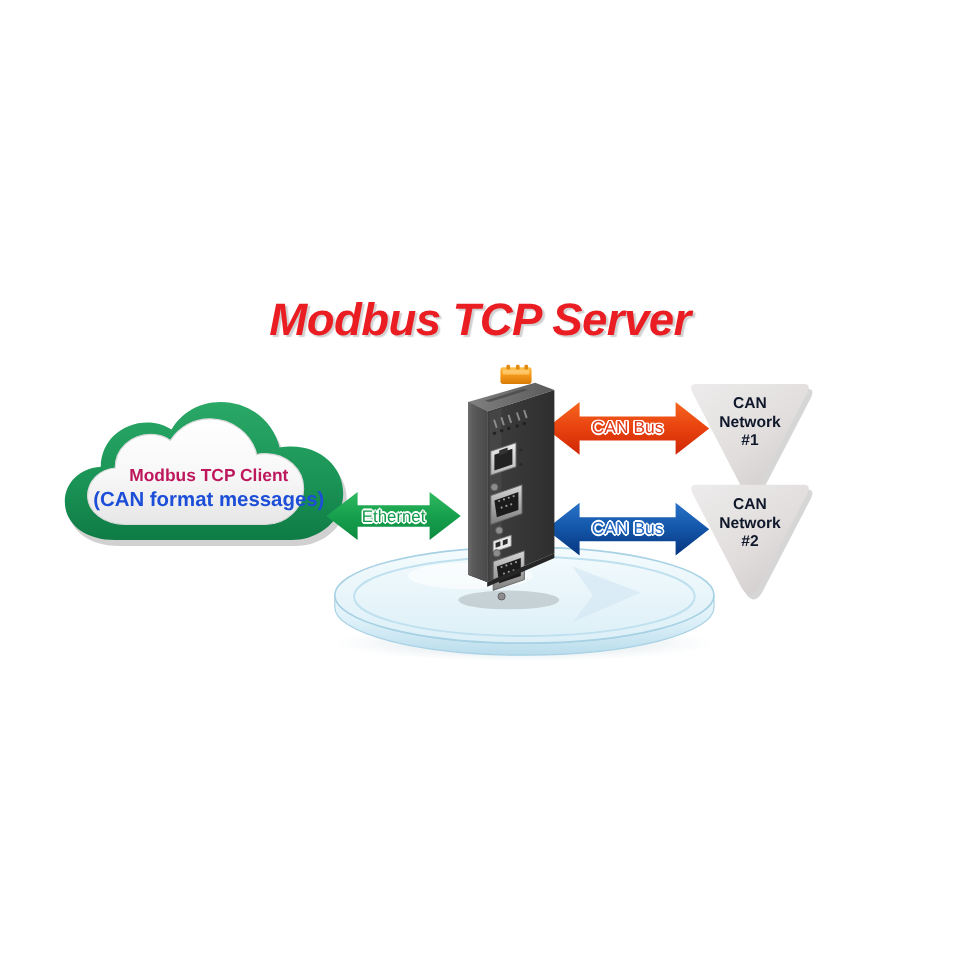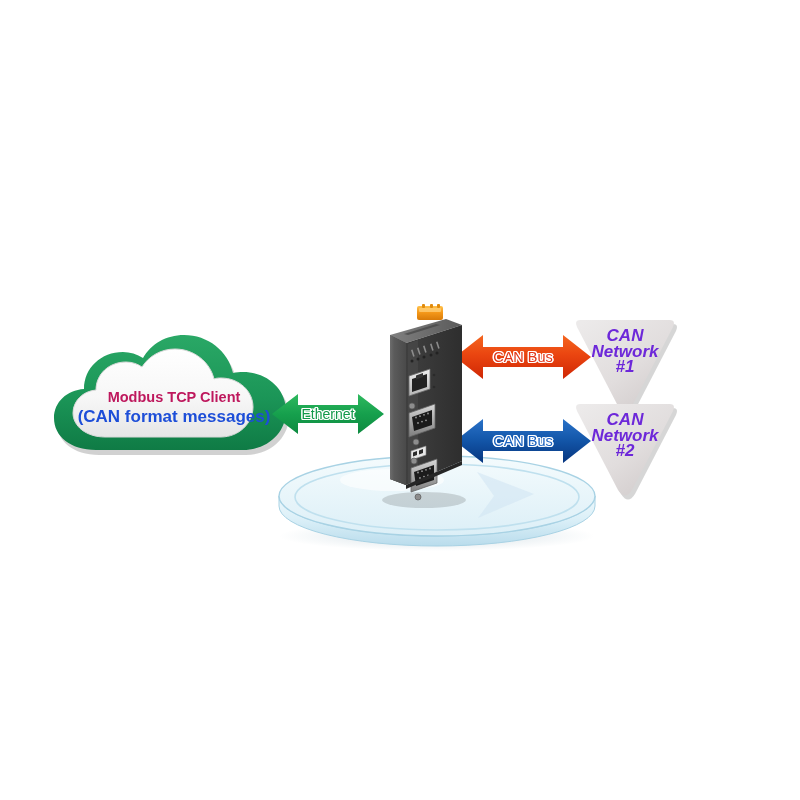--- a/index.html
+++ b/index.html
@@ -35,50 +35,50 @@
   #device{position:absolute; left:378px; top:303px; width:100px; height:205px;}
 
   
   .arrow{position:absolute;}
   .arrow svg{display:block;}
   .arrow .lbl{
     position:absolute; left:0; top:0; width:100%; height:100%;
     display:flex; align-items:center; justify-content:center;
     font-weight:normal; white-space:nowrap; pointer-events:none;
   }
-  #arrow-ethernet{left:272px; top:392px; width:112px; height:44px;}
+  #arrow-ethernet{left:272px; top:408px; width:112px; height:44px;}
   #arrow-ethernet .lbl{font-size:14px;color:#11994a;
     text-shadow:-1.4px 0 #fff,1.4px 0 #fff,0 -1.4px #fff,0 1.4px #fff,
                 -1px -1px #fff,1px -1px #fff,-1px 1px #fff,1px 1px #fff;}
   #arrow-can1{left:455px; top:333px; width:136px; height:48px;}
   #arrow-can1 .lbl{font-size:14.5px;color:#e23618;
     text-shadow:-1.4px 0 #fff,1.4px 0 #fff,0 -1.4px #fff,0 1.4px #fff,
                 -1px -1px #fff,1px -1px #fff,-1px 1px #fff,1px 1px #fff;}
   #arrow-can2{left:455px; top:417px; width:136px; height:48px;}
   #arrow-can2 .lbl{font-size:14.5px;color:#1c63c0;
     text-shadow:-1.4px 0 #fff,1.4px 0 #fff,0 -1.4px #fff,0 1.4px #fff,
                 -1px -1px #fff,1px -1px #fff,-1px 1px #fff,1px 1px #fff;}
 
   
   .tri{position:absolute; width:114px; height:104px;}
   .tri svg{display:block;}
   .tri .tlbl{
     position:absolute; left:0; top:14px; width:114px; text-align:center;
-    font-size:17px; font-weight:bold; color:#6d28d9; line-height:15.5px;
+    font-size:13px; font-weight:bold; color:#0f172a; line-height:15.5px;
     pointer-events:none;
-    font-style:italic;
   }
   #tri1{left:568px; top:314px;}
   #tri2{left:568px; top:398px;}
 </style>
 </head>
 <body>
 
 <div id="canvas">
 
+  <div id="title">Modbus TCP Server</div>
 
   <div id="platter">
     <svg width="330" height="108" viewBox="0 0 330 108">
       <defs>
         <linearGradient id="gplat" x1="0" y1="0" x2="0" y2="1">
           <stop offset="0%" stop-color="#eef8fc"></stop>
           <stop offset="45%" stop-color="#dcf0f8"></stop>
           <stop offset="100%" stop-color="#b9dcec"></stop>
         </linearGradient>
         <linearGradient id="gplattop" x1="0" y1="0" x2="0" y2="1">

